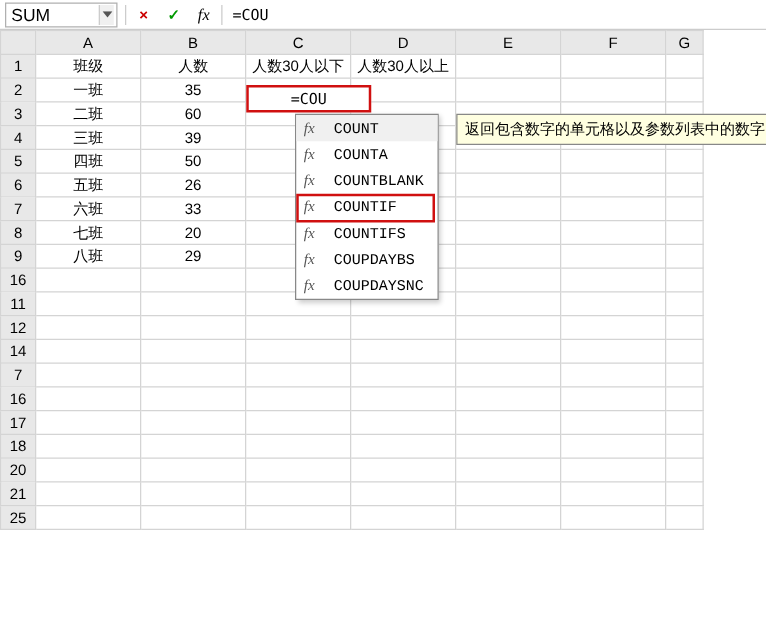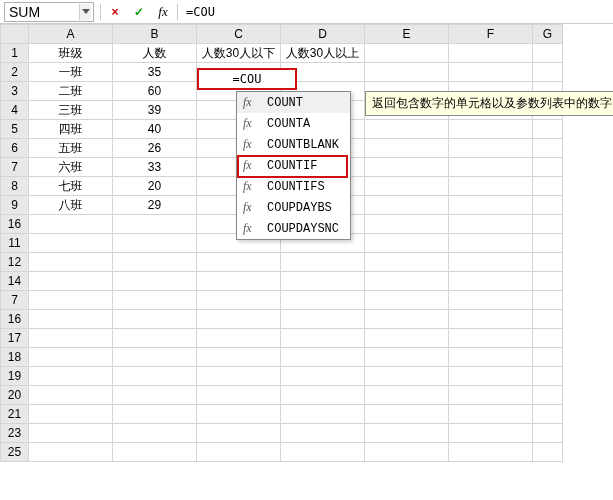--- a/index.html
+++ b/index.html
@@ -108,21 +108,21 @@
           <td class="data-cell col-B">39</td>
           <td class="data-cell col-C"></td>
           <td class="data-cell col-D"></td>
           <td class="data-cell col-E"></td>
           <td class="data-cell col-F"></td>
           <td class="data-cell col-G"></td>
         </tr>
         <tr>
           <th class="row-header">5</th>
           <td class="data-cell col-A">四班</td>
-          <td class="data-cell col-B">40</td>
+          <td class="data-cell col-B">50</td>
           <td class="data-cell col-C"></td>
           <td class="data-cell col-D"></td>
           <td class="data-cell col-E"></td>
           <td class="data-cell col-F"></td>
           <td class="data-cell col-G"></td>
         </tr>
         <tr>
           <th class="row-header">6</th>
           <td class="data-cell col-A">五班</td>
           <td class="data-cell col-B">26</td>
@@ -236,51 +236,31 @@
           <th class="row-header">18</th>
           <td class="data-cell col-A"></td>
           <td class="data-cell col-B"></td>
           <td class="data-cell col-C"></td>
           <td class="data-cell col-D"></td>
           <td class="data-cell col-E"></td>
           <td class="data-cell col-F"></td>
           <td class="data-cell col-G"></td>
         </tr>
         <tr>
-          <th class="row-header">19</th>
-          <td class="data-cell col-A"></td>
-          <td class="data-cell col-B"></td>
-          <td class="data-cell col-C"></td>
-          <td class="data-cell col-D"></td>
-          <td class="data-cell col-E"></td>
-          <td class="data-cell col-F"></td>
-          <td class="data-cell col-G"></td>
-        </tr>
-        <tr>
           <th class="row-header">20</th>
           <td class="data-cell col-A"></td>
           <td class="data-cell col-B"></td>
           <td class="data-cell col-C"></td>
           <td class="data-cell col-D"></td>
           <td class="data-cell col-E"></td>
           <td class="data-cell col-F"></td>
           <td class="data-cell col-G"></td>
         </tr>
         <tr>
           <th class="row-header">21</th>
-          <td class="data-cell col-A"></td>
-          <td class="data-cell col-B"></td>
-          <td class="data-cell col-C"></td>
-          <td class="data-cell col-D"></td>
-          <td class="data-cell col-E"></td>
-          <td class="data-cell col-F"></td>
-          <td class="data-cell col-G"></td>
-        </tr>
-        <tr>
-          <th class="row-header">23</th>
           <td class="data-cell col-A"></td>
           <td class="data-cell col-B"></td>
           <td class="data-cell col-C"></td>
           <td class="data-cell col-D"></td>
           <td class="data-cell col-E"></td>
           <td class="data-cell col-F"></td>
           <td class="data-cell col-G"></td>
         </tr>
         <tr>
           <th class="row-header">25</th>

